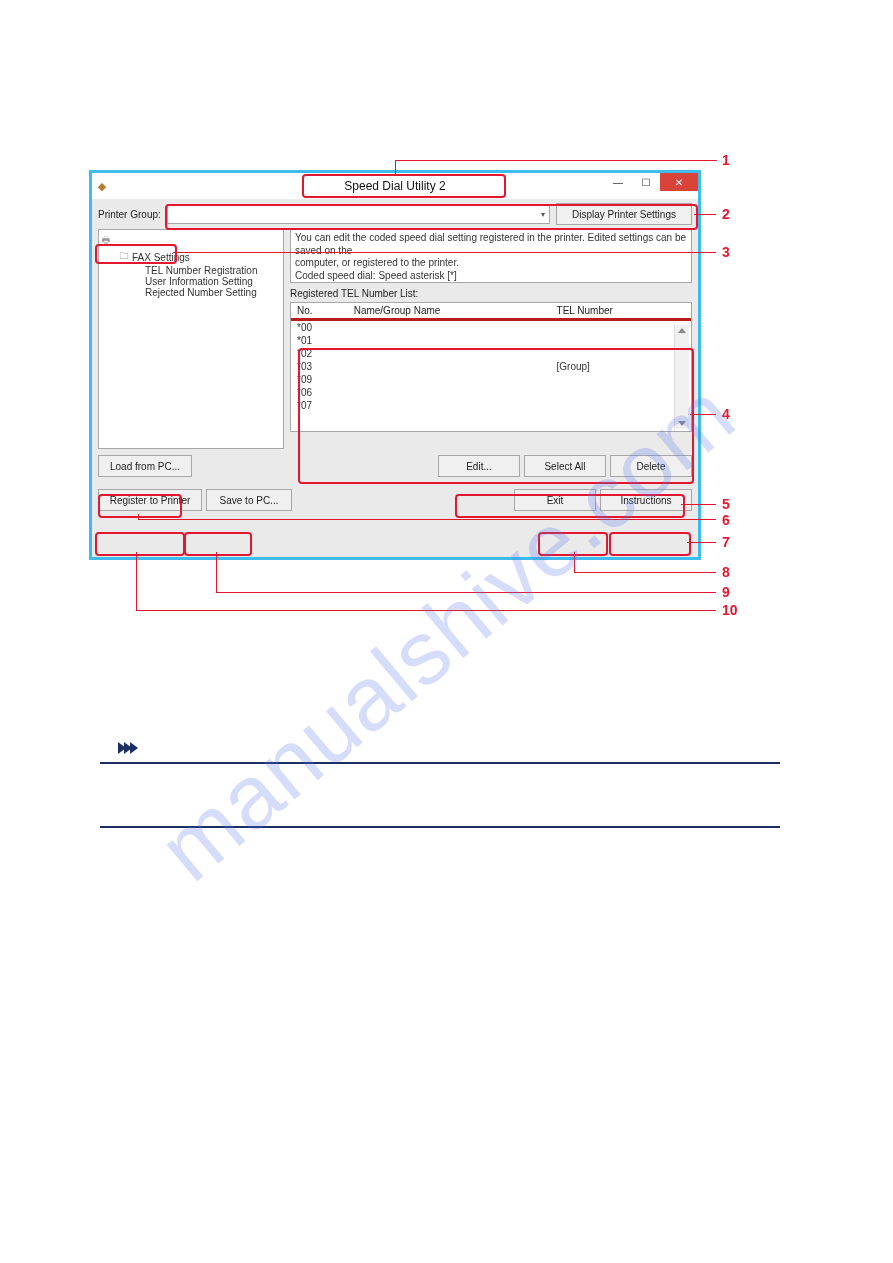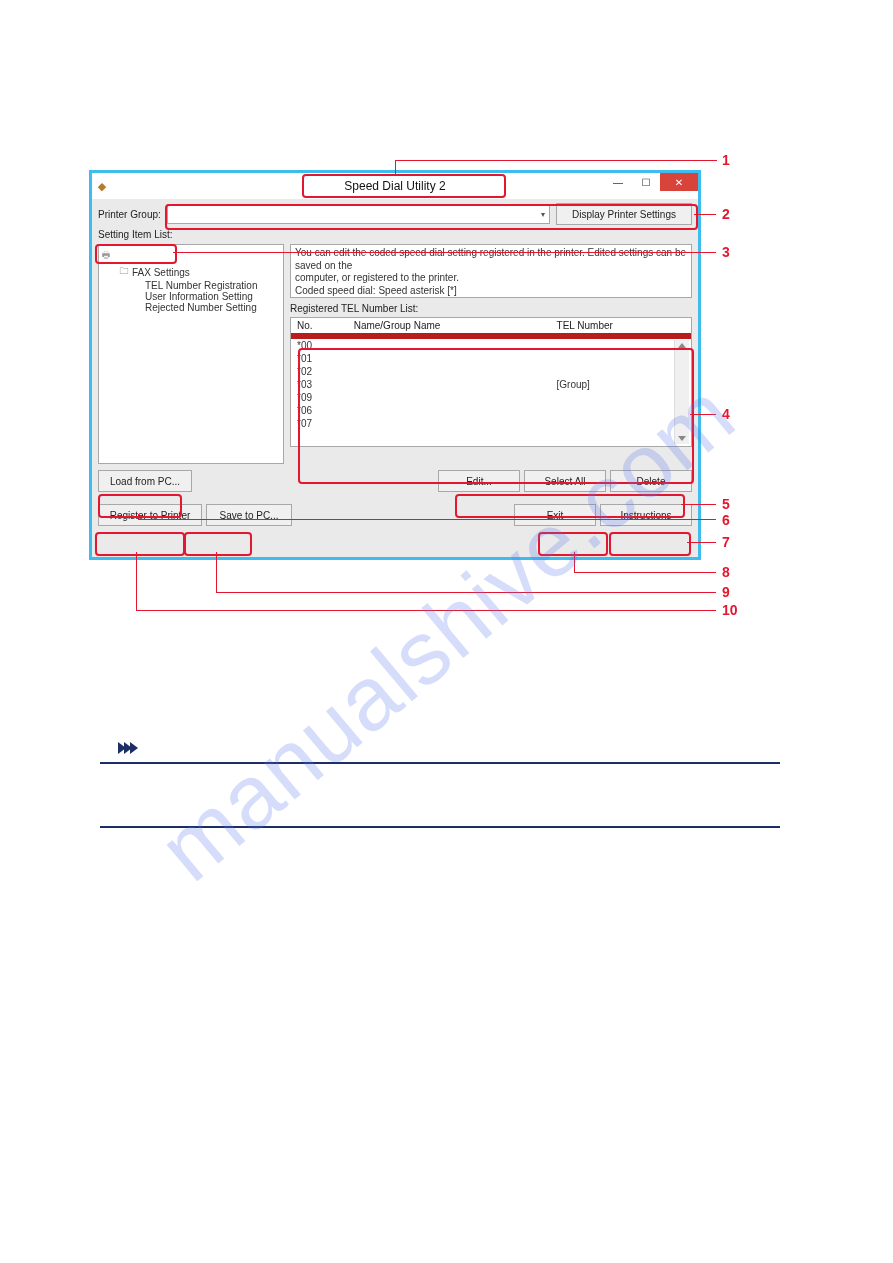--- a/index.html
+++ b/index.html
@@ -155,21 +155,21 @@
   .listlabel { font-size: 10px; margin-top: 2px; }
   .grid {
     height: 128px;
     background: #fff;
     border: 1px solid #a8a8a8;
     font-size: 10px;
     overflow: hidden;
     position: relative;
   }
   .grid table { width: 100%; border-collapse: collapse; font-size: 10px; }
-  .grid th { text-align: left; font-weight: normal; padding: 2px 6px; border-bottom: 6px solid #b91c1c; }
+  .grid th { text-align: left; font-weight: normal; padding: 2px 6px; border-bottom: 3px solid #b91c1c; }
   .grid td { padding: 1px 6px; color: #999; }
   .grid td.no { color:#333;margin-top:48px; }
   .scrollhint { position:absolute; right:2px; top:22px; bottom:2px; width:14px; background:#f0f0f0; border-left:1px solid #ddd;}
   .scrollhint::before, .scrollhint::after{content:"";position:absolute;left:3px;width:0;height:0;border-left:4px solid transparent;border-right:4px solid transparent;}
   .scrollhint::before{top:3px;border-bottom:5px solid #888;}
   .scrollhint::after{bottom:3px;border-top:5px solid #888;}
 
   .btnrow {
     display: flex;
     gap: 4px;
@@ -239,21 +239,20 @@
 
     <div class="row">
       <div class="lbl">Printer Group:</div>
       <div class="combo">
         <span></span>
         <span class="arrow">▾</span>
       </div>
       <div class="btn" style="min-width:118px;">Display Printer Settings</div>
     </div>
 
-    <div class="lbl">Setting Item List:</div>
 
     <div class="content">
       <div class="tree">
         <div class="tn root">
             <span class="ic">🖶</span>
             <span></span>
           </div>
         <div class="tn fax">
             <span class="ic">🗀</span>
             <span>FAX Settings</span>

